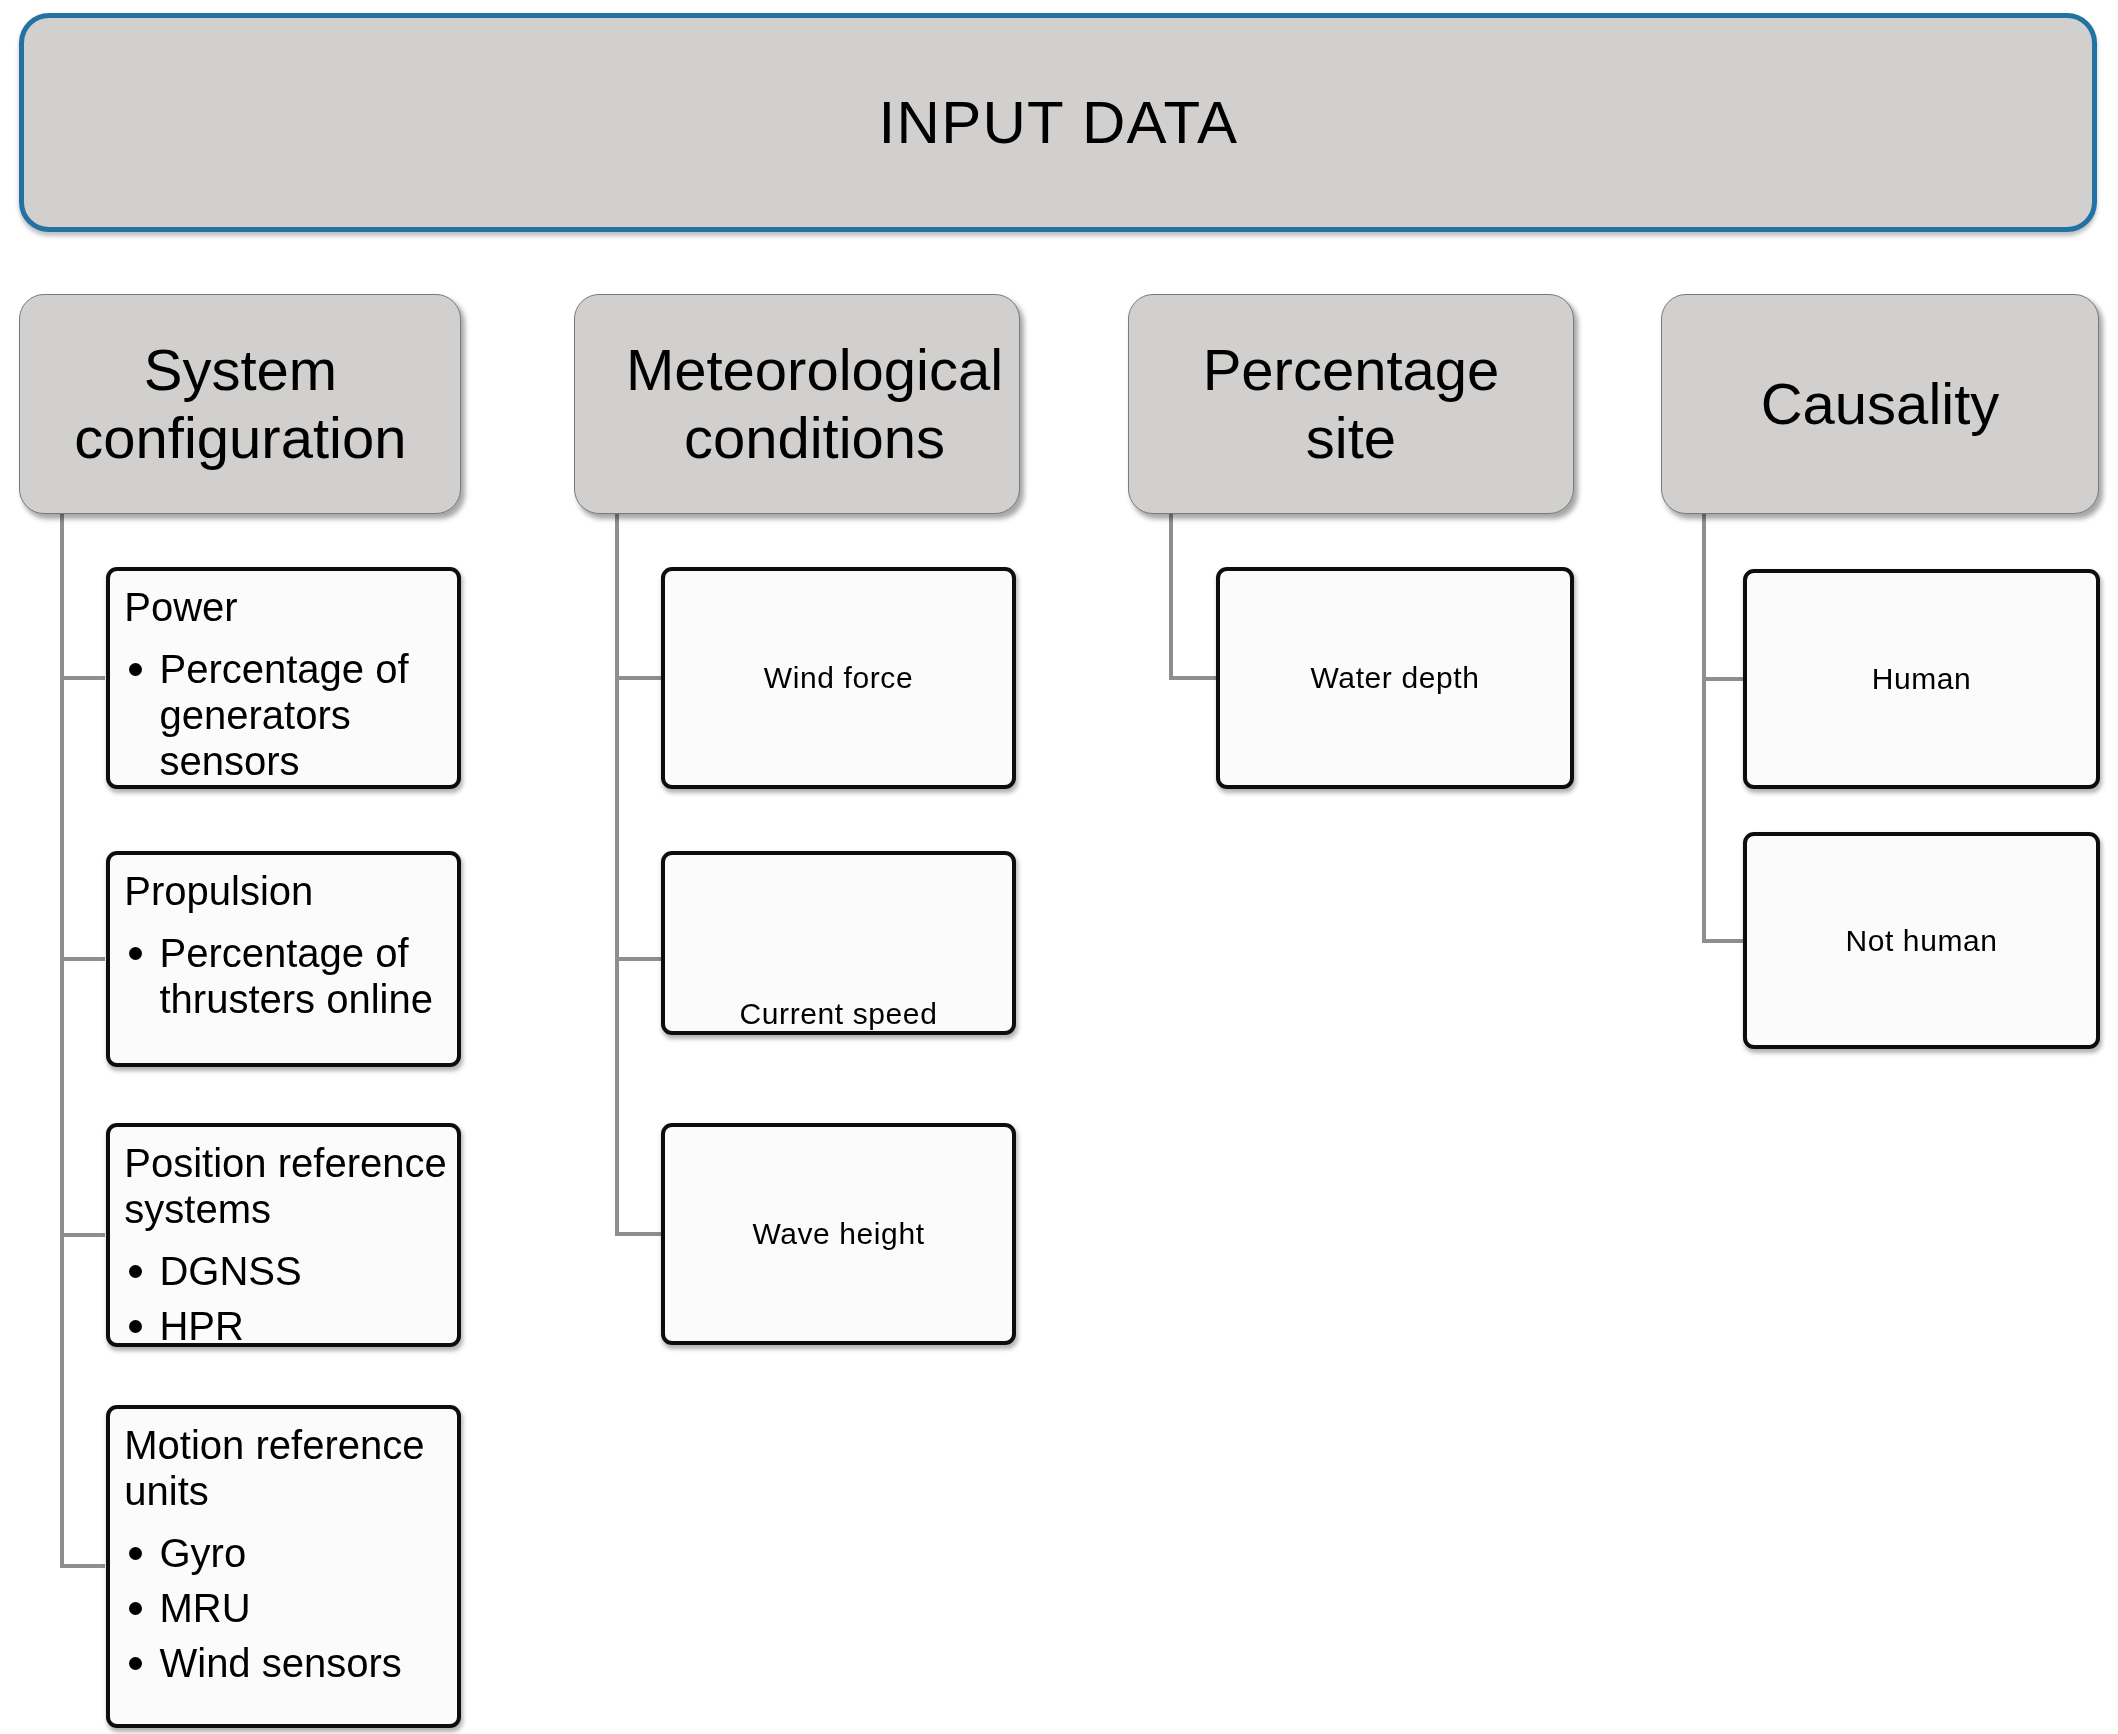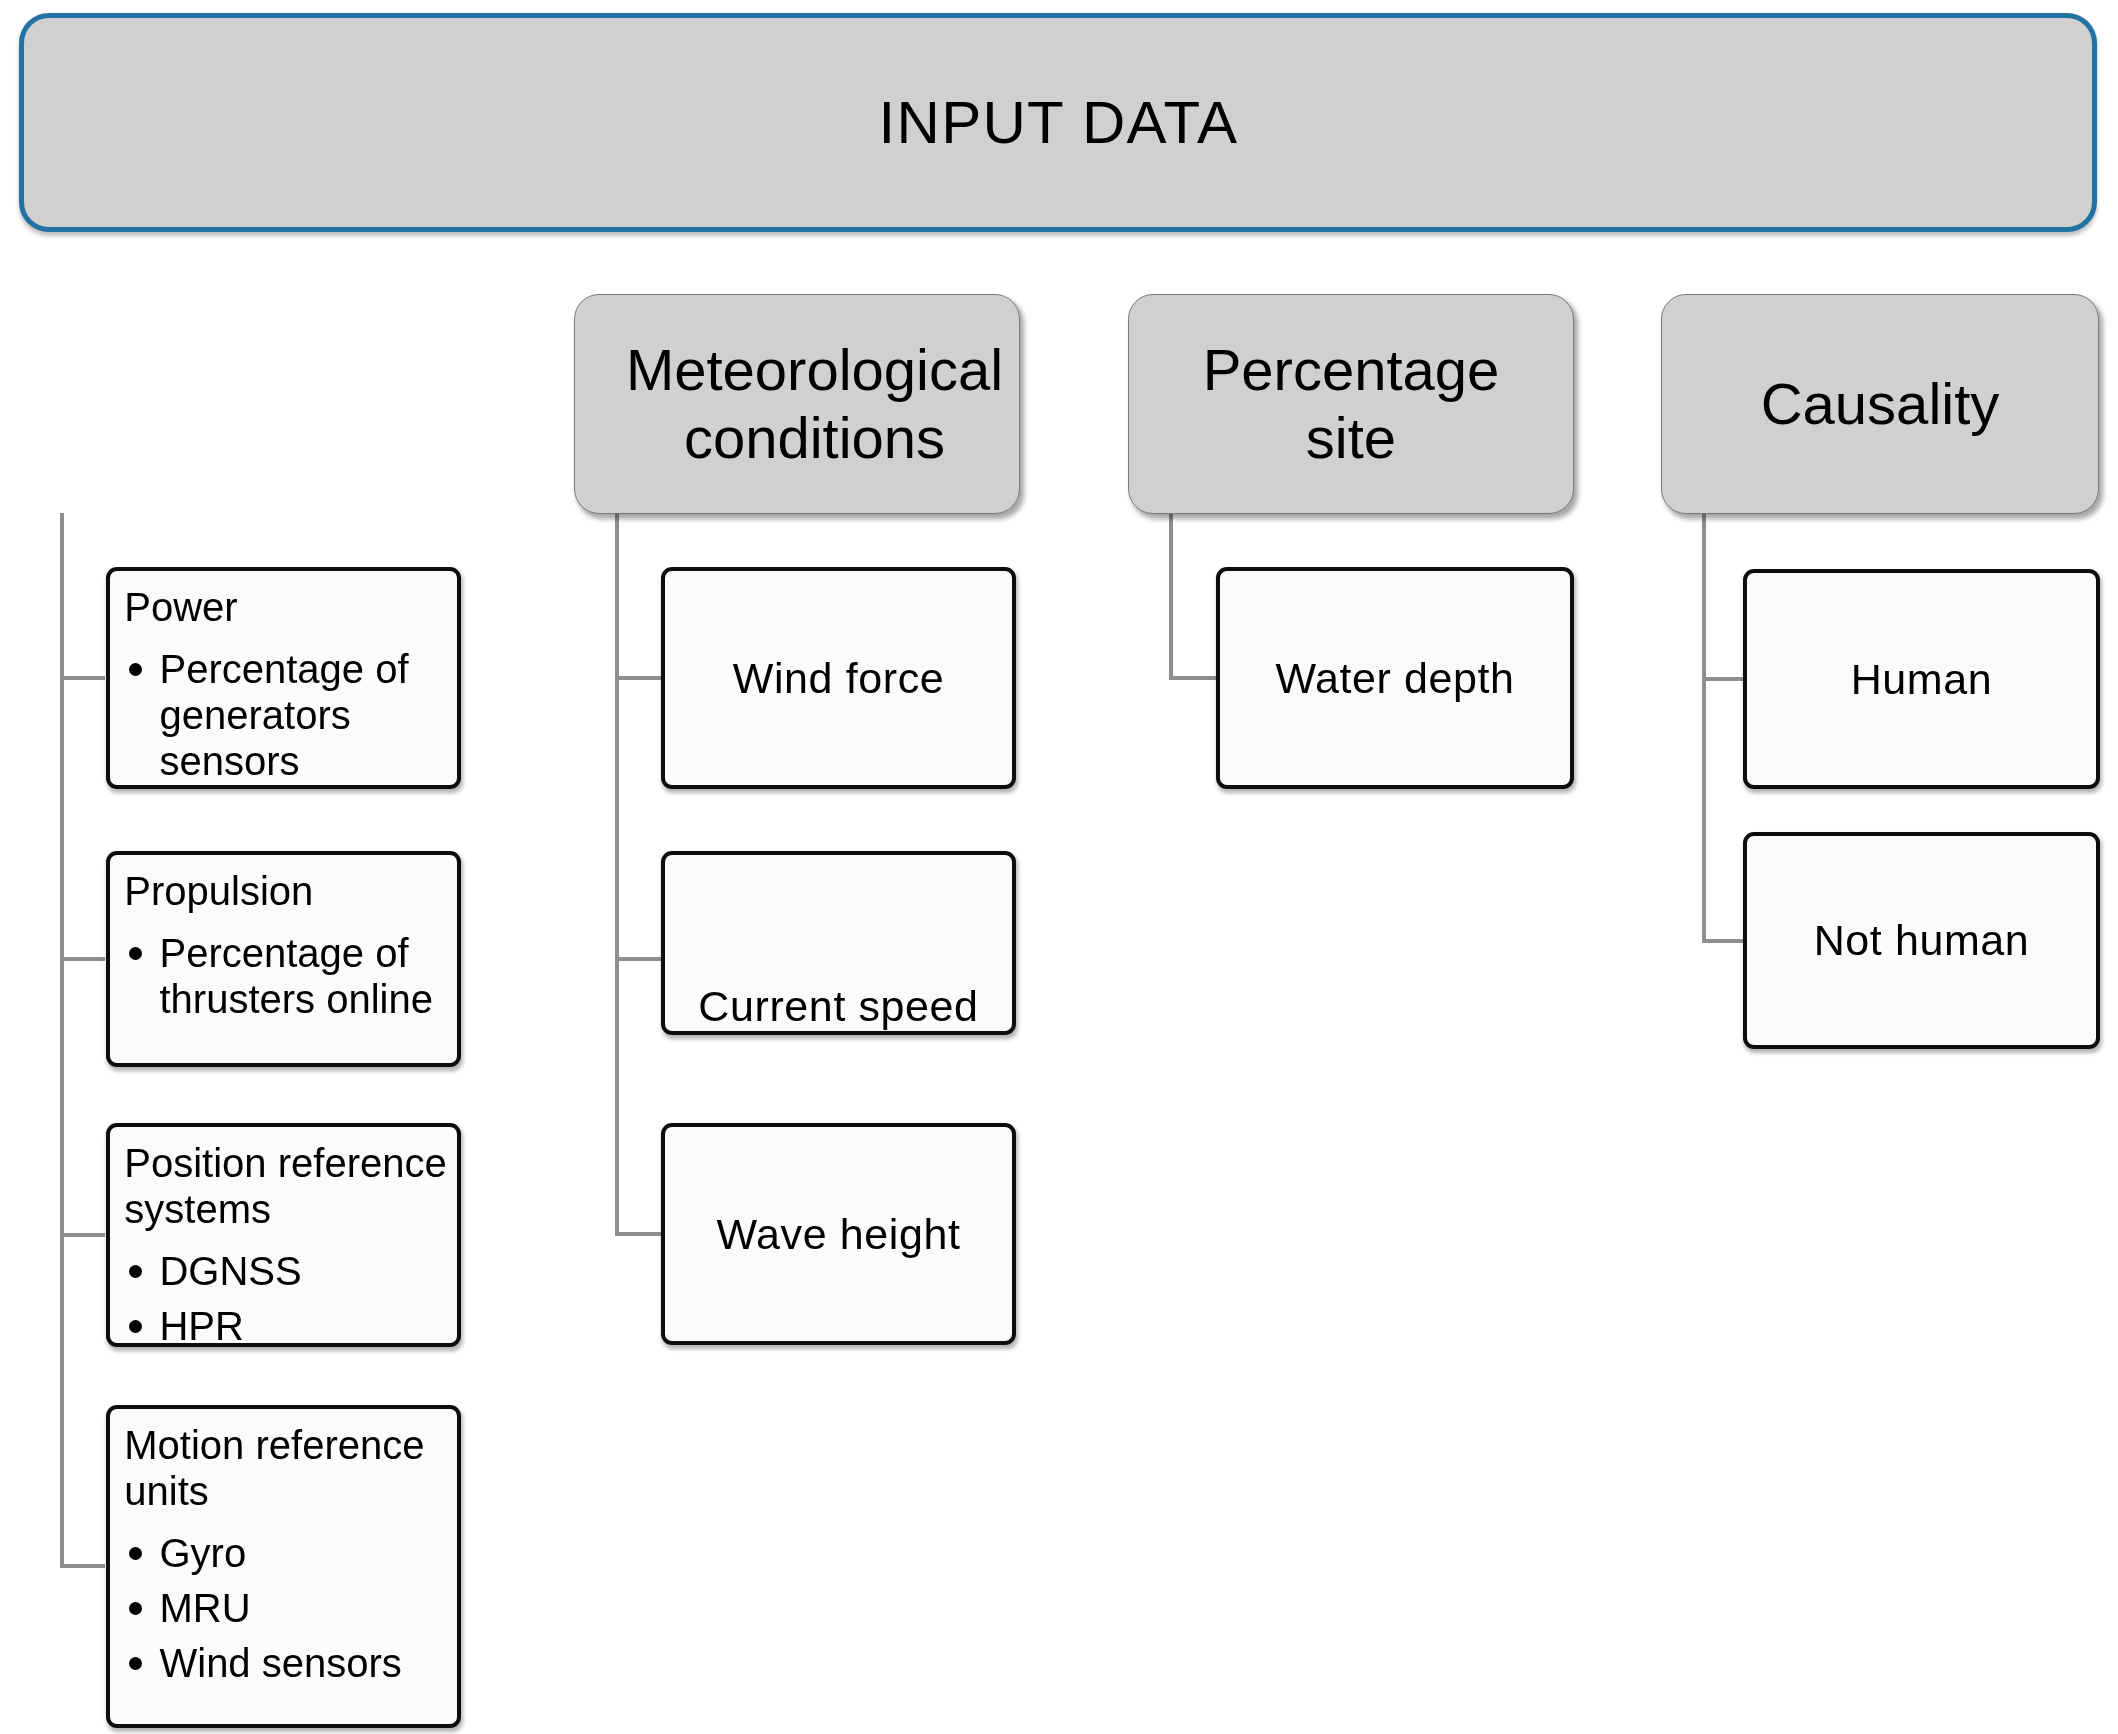--- a/index.html
+++ b/index.html
@@ -49,21 +49,21 @@
   
   .child{
     position:absolute;
     background:var(--c-box-fill);
     border:4.5px solid var(--c-box-border);
     border-radius:11px;
     box-shadow:1.9px 3.2px 4.5px rgba(0,0,0,0.30);
   }
   .child.simple{
     display:flex;align-items:center;justify-content:center;
-    text-align:center;font-size:43px;letter-spacing:0.6px;
+    text-align:center;font-size:30px;letter-spacing:0.6px;
   }
   .child.detail{
     padding:13px 9px 10.4px 14.3px;
     font-size:40px;line-height:1.15;
   }
   .child-title{font-size:40px;line-height:1.15;}
   .bullets{margin-top:15.6px;display:flex;flex-direction:column;gap:9px;}
   .bullet{display:flex;align-items:flex-start;}
   .dot{
     flex:none;width:13px;height:13px;border-radius:50%;
@@ -90,20 +90,23 @@
     <div class="connector" style="left: 60px; top: 513px; width: 3.9px; height: 1055px;"></div>
     <div class="connector" style="left: 60px; top: 1564px; width: 45px; height: 3.9px;"></div>
     <div class="connector" style="left: 60px; top: 1233px; width: 45px; height: 3.9px;"></div>
     <div class="connector" style="left: 60px; top: 957px; width: 45px; height: 3.9px;"></div>
     <div class="connector" style="left: 60px; top: 676px; width: 45px; height: 3.9px;"></div>
 
   <div class="top-header">
     <span>INPUT DATA</span>
   </div>
 
+  <div class="col-header" id="hdr0" style="left:19.4px;width:442px;">
+    <span>System configuration</span>
+  </div>
   <div class="col-header" id="hdr1" style="left:574px;width:446px;padding-left:48px;">
     <span>Meteorological conditions</span>
   </div>
   <div class="col-header narrow" id="hdr2" style="left:1128px;width:446px;">
     <span>Percentage site</span>
   </div>
   <div class="col-header" id="hdr3" style="left:1661px;width:438px;">
     <span>Causality</span>
   </div>
 

